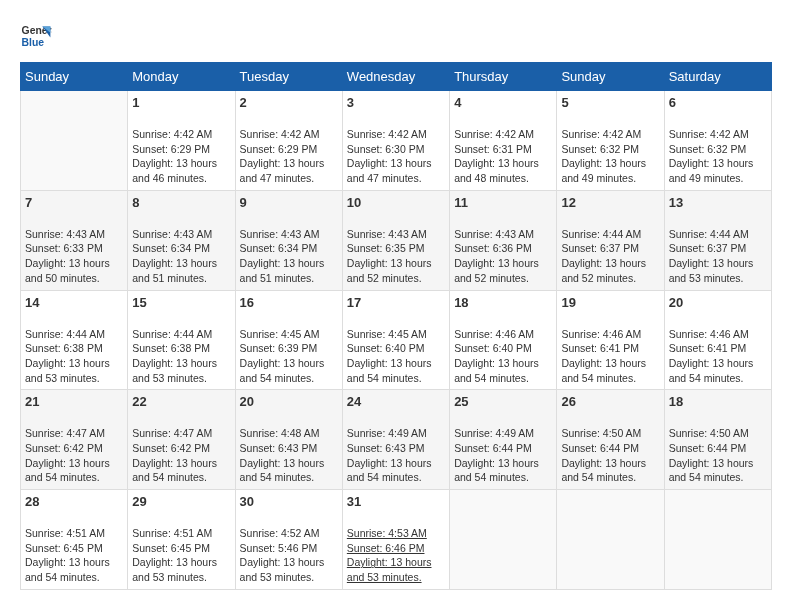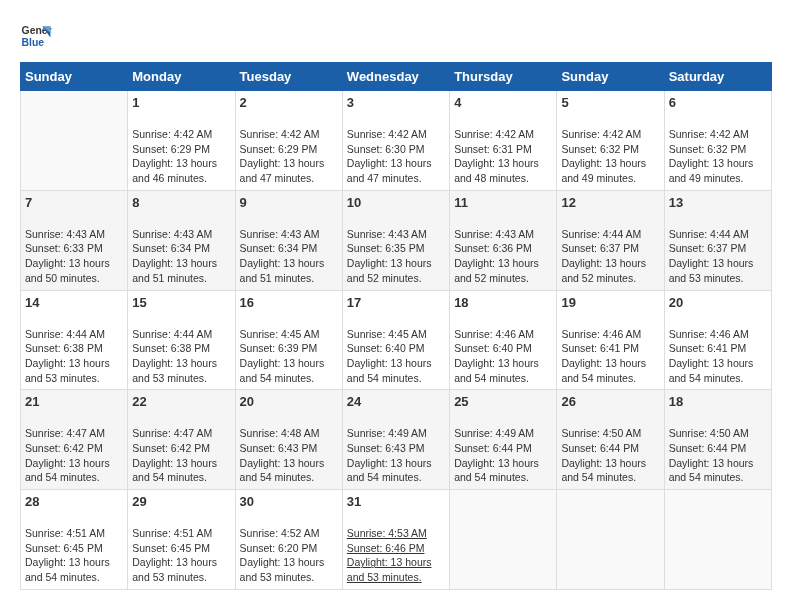--- a/index.html
+++ b/index.html
@@ -43,21 +43,21 @@
       font-size: 11px;
     }
     thead tr {
       background-color: #1a5fa8;
       color: white;
     }
     thead th {
       padding: 6px 4px;
       text-align: left;
       font-size: 13px;
-      font-weight: bold;
+      font-weight: normal;
       border: 1px solid #1a5fa8;
     }
     tbody tr {
       border-bottom: 1px solid #ccc;
     }
     tbody tr:nth-child(even) {
       background-color: #f5f5f5;
     }
     tbody td {
       padding: 4px 4px;
@@ -323,21 +323,21 @@
         <td>
           <span class="day-num">29</span>
           <div class="day-info" style="white-space: pre-line;">Sunrise: 4:51 AM
 Sunset: 6:45 PM
 Daylight: 13 hours
 and 53 minutes.</div>
         </td>
         <td>
           <span class="day-num">30</span>
           <div class="day-info" style="white-space: pre-line;">Sunrise: 4:52 AM
-Sunset: 6:20 PM
+Sunset: 5:46 PM
 Daylight: 13 hours
 and 53 minutes.</div>
         </td>
         <td>
           <span class="day-num">31</span>
           <div class="day-info" style="white-space: pre-line; text-decoration: underline;">Sunrise: 4:53 AM
 Sunset: 6:46 PM
 Daylight: 13 hours
 and 53 minutes.</div>
         </td>

